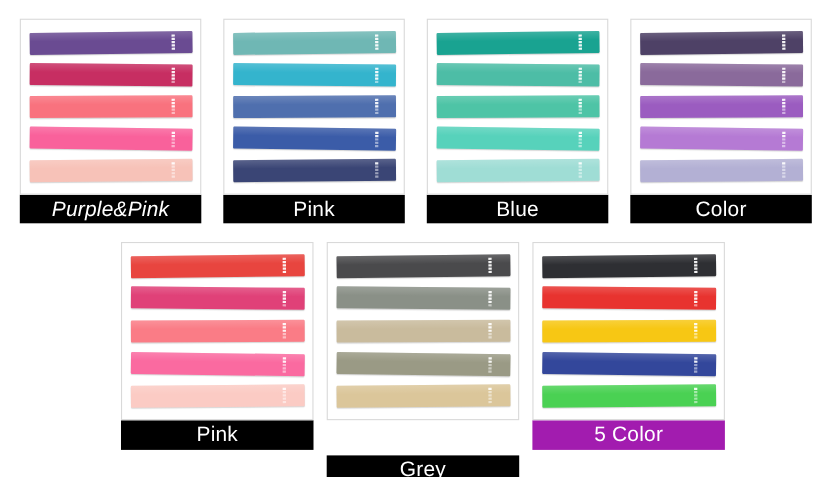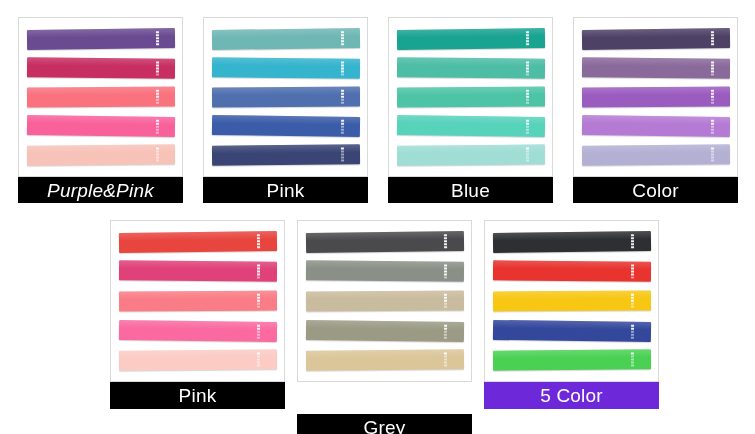--- a/index.html
+++ b/index.html
@@ -545,17 +545,17 @@
                 <span class="mark"></span>
                 <span class="mark dim"></span>
                 <span class="mark dim"></span>
                 <span class="mark dim"></span>
                 <span class="mark dim"></span>
               </div>
             </div>
           </div>
         </div>
       </div>
-      <div class="label-bar" style="height: 27px; background: #6d28d9;">
+      <div class="label-bar" style="height: 27px; background: #a21caf;">
         <span class="label-text">5 Color</span>
       </div>
     </div>
   </div>
 
 </body></html>

